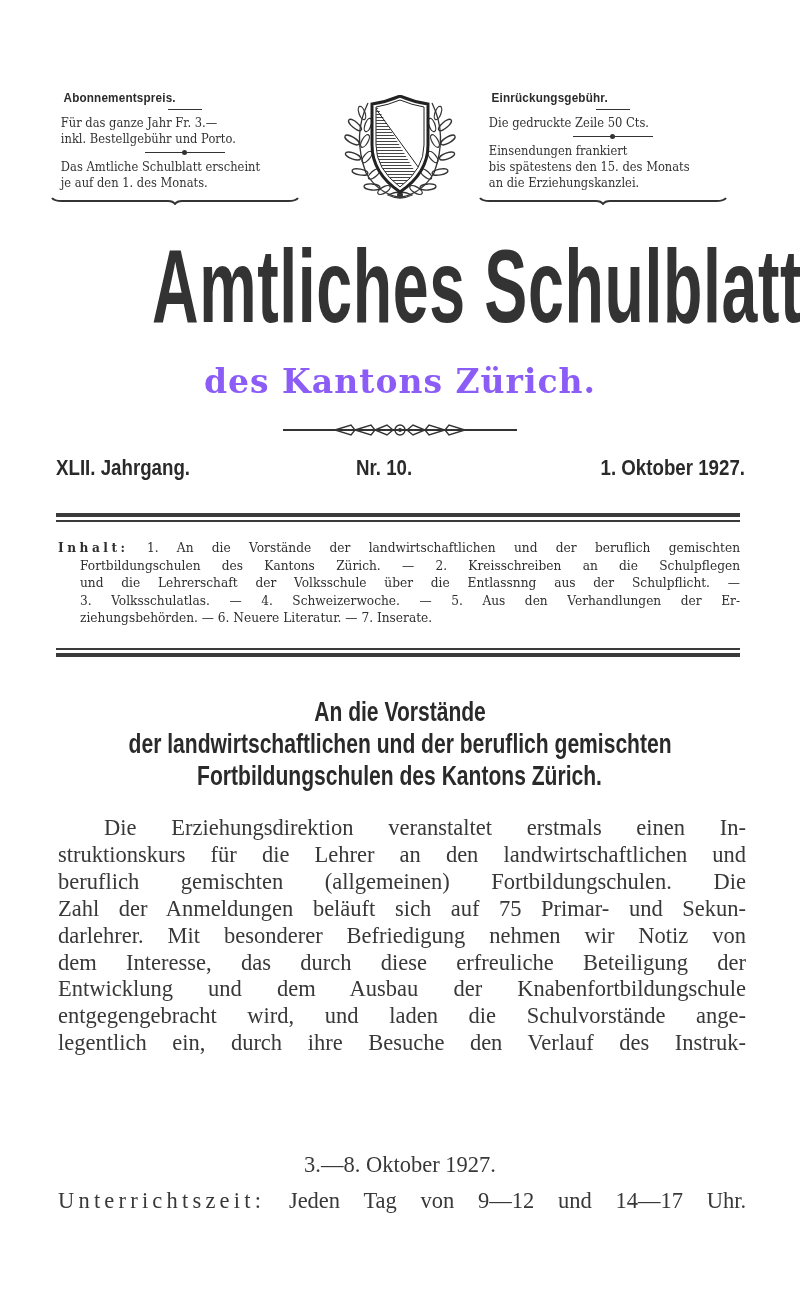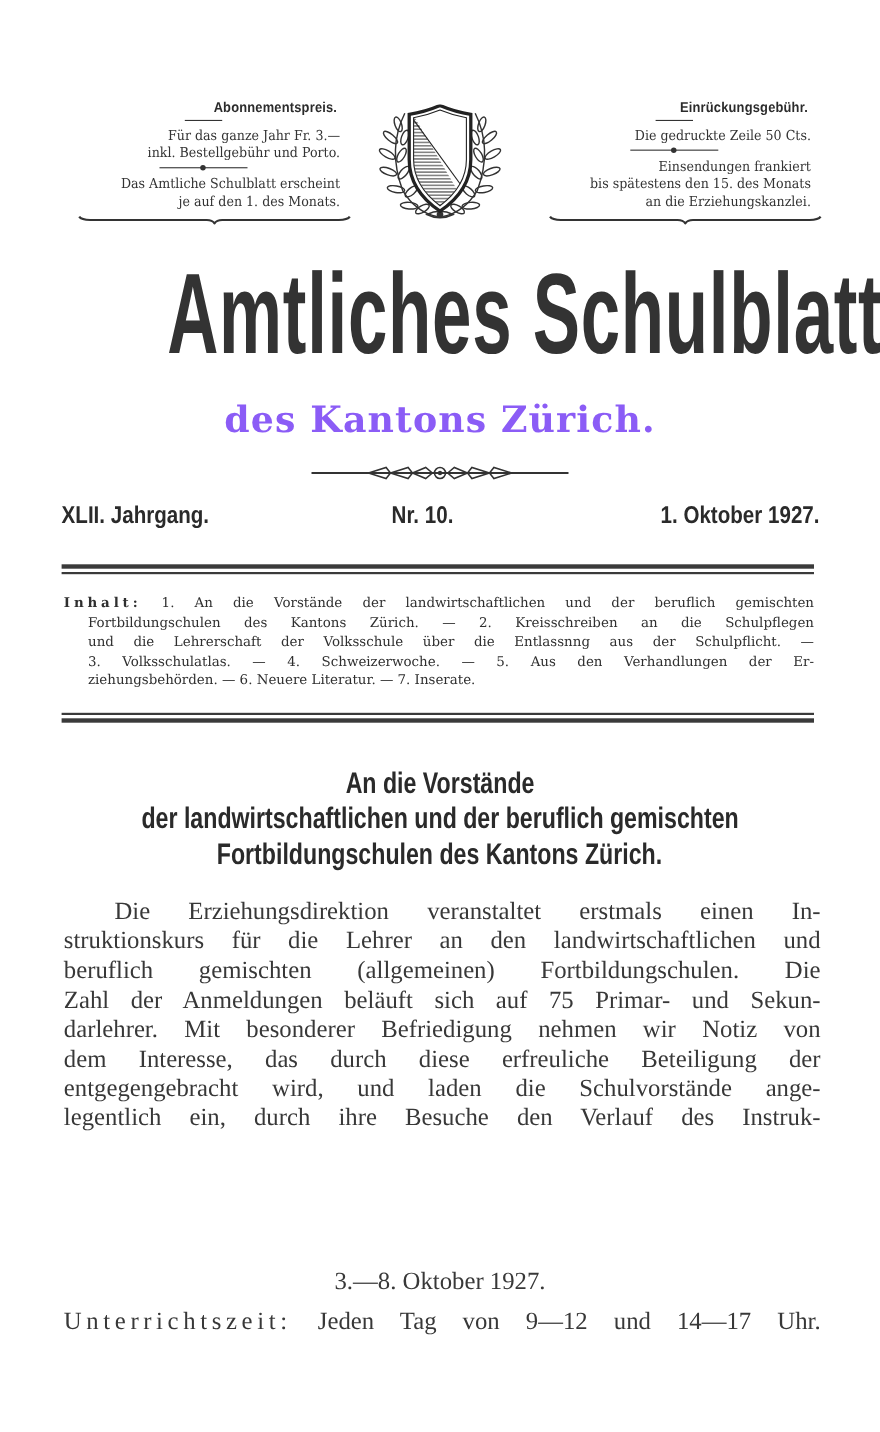--- a/index.html
+++ b/index.html
@@ -1,20 +1,20 @@
 <!DOCTYPE html>
 <html><head>
 <meta charset="utf-8">
 <style>
   html, body { margin:0; padding:0; background:#ffffff; }
   body { width:800px; height:1302px; position:relative; overflow:hidden; color:#2a2a2a; }
   .page { position:absolute; left:0; top:0; width:800px; height:1302px; }
 
   
-  .hbox { position:absolute; top:90px; width:270px; text-align:right; }
+  .hbox { position:absolute; top:90px; width:270px; text-align:left; }
   .hbox.left { left:50px; }
   .hbox.right { left:478px; }
   .hbox .htitle { font-family:"Liberation Sans", sans-serif; font-weight:bold; font-size:13px; transform:scaleX(0.9); letter-spacing:0.2px; margin:0 0 4px 0; color:#2b2b2b; }
   .hbox .shortrule { width:34px; height:1px; background:#333; margin:0 auto 5px auto; }
   .hbox .line { font-family:"DejaVu Serif", serif; font-size:12.5px; line-height:16px; color:#333; transform:scaleX(0.92); white-space:nowrap; }
   .dotrule { position:relative; width:80px; height:1px; background:#333; margin:5px auto 6px auto; }
   .dotrule::after { content:""; position:absolute; left:37px; top:-2px; width:5px; height:5px; border-radius:50%; background:#333; }
   .brace { width:250px; height:8px; margin:4px auto 0 auto; }
 
   
@@ -185,20 +185,21 @@
   <div class="heading" style="top:729px;"><span>der landwirtschaftlichen und der beruflich gemischten</span></div>
   <div class="heading" style="top:761px;"><span>Fortbildungschulen des Kantons Zürich.</span></div>
 
   <div class="body">
     <div class="row first">Die Erziehungsdirektion veranstaltet erstmals einen In-</div>
     <div class="row">struktionskurs für die Lehrer an den landwirtschaftlichen und</div>
     <div class="row">beruflich gemischten (allgemeinen) Fortbildungschulen. Die</div>
     <div class="row">Zahl der Anmeldungen beläuft sich auf 75 Primar- und Sekun-</div>
     <div class="row">darlehrer. Mit besonderer Befriedigung nehmen wir Notiz von</div>
     <div class="row">dem Interesse, das durch diese erfreuliche Beteiligung der</div>
+    <div class="row">Entwicklung und dem Ausbau der Knabenfortbildungschule</div>
     <div class="row">entgegengebracht wird, und laden die Schulvorstände ange-</div>
     <div class="row">legentlich ein, durch ihre Besuche den Verlauf des Instruk-</div>
   </div>
 
   <div class="center-line" style="top:1152px;">3.—8. Oktober 1927.</div>
   <div class="kurs" style="top:1188px;"><span class="ls">Unterrichtszeit:</span> <span>Jeden Tag von 9—12 und 14—17 Uhr.</span></div>
 
 </div>
 
 </body></html>

